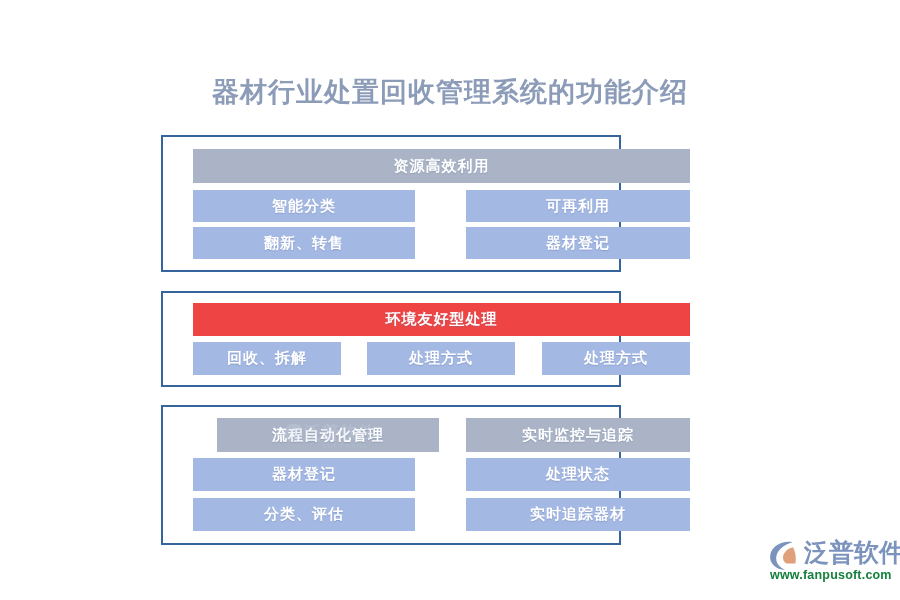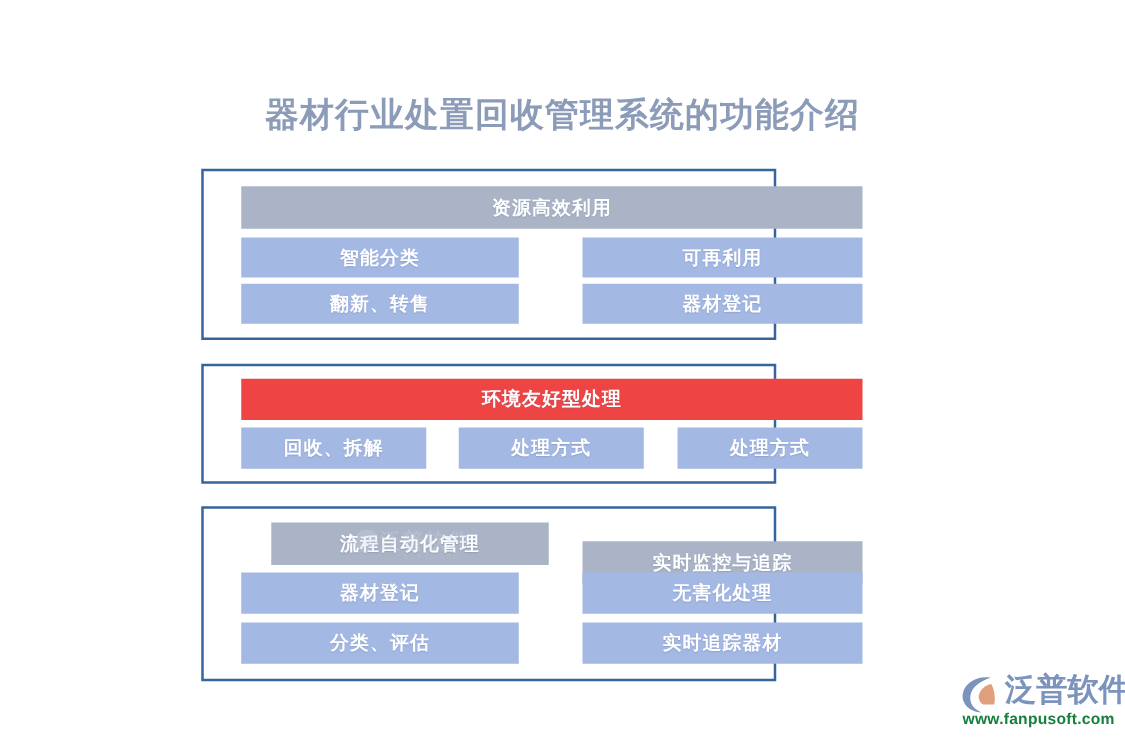--- a/index.html
+++ b/index.html
@@ -80,21 +80,21 @@
   
   .s2-head  { left: 30px;  top: 10px;  width: 497px; height: 33px; }
   .s2-c1    { left: 30px;  top: 49px;  width: 148px; height: 33px; }
   .s2-c2    { left: 204px; top: 49px;  width: 148px; height: 33px; }
   .s2-c3    { left: 379px; top: 49px;  width: 148px; height: 33px; text-align: center; }
 
   
   .s3-lhead { left: 30px;  top: 11px;  width: 222px; height: 34px; margin-left: 24px; }
   .s3-l1    { left: 30px;  top: 51px;  width: 222px; height: 33px; }
   .s3-l2    { left: 30px;  top: 91px;  width: 222px; height: 33px; }
-  .s3-rhead { left: 303px; top: 26px;  width: 224px; height: 34px; }
+  .s3-rhead { left: 303px; top: 11px;  width: 224px; height: 34px; }
   .s3-r1    { left: 303px; top: 51px;  width: 224px; height: 33px; }
   .s3-r2    { left: 303px; top: 91px;  width: 224px; height: 33px; }
 
   
   .watermark {
     position: absolute;
     left: 282px;
     top: 416px;
     width: 160px;
     height: 42px;
@@ -201,21 +201,21 @@
   <div class="section" id="section-3">
 
     <div class="cell header-dark s3-lhead">流程自动化管理</div>
 
     <div class="cell item s3-l1">器材登记</div>
 
     <div class="cell item s3-l2">分类、评估</div>
 
     <div class="cell header-dark s3-rhead">实时监控与追踪</div>
 
-    <div class="cell item s3-r1">无害化处理</div>
+    <div class="cell item s3-r1">处理状态</div>
 
     <div class="cell item s3-r2">实时追踪器材</div>
   </div>
 
   <div class="watermark">
     <div class="wm-mark"></div>
     <div class="wm-cn">泛普软件</div>
     <div class="wm-en">SOFTWARE</div>
   </div>
 

